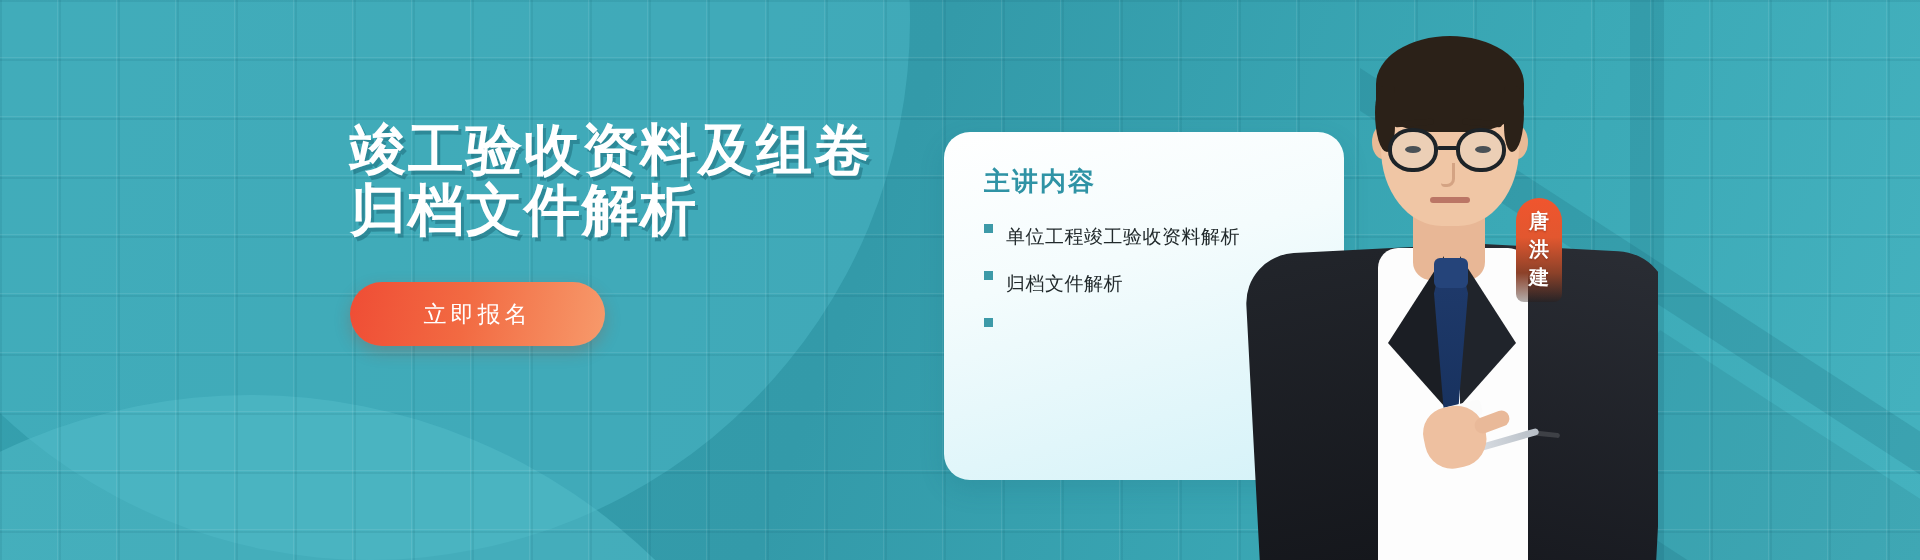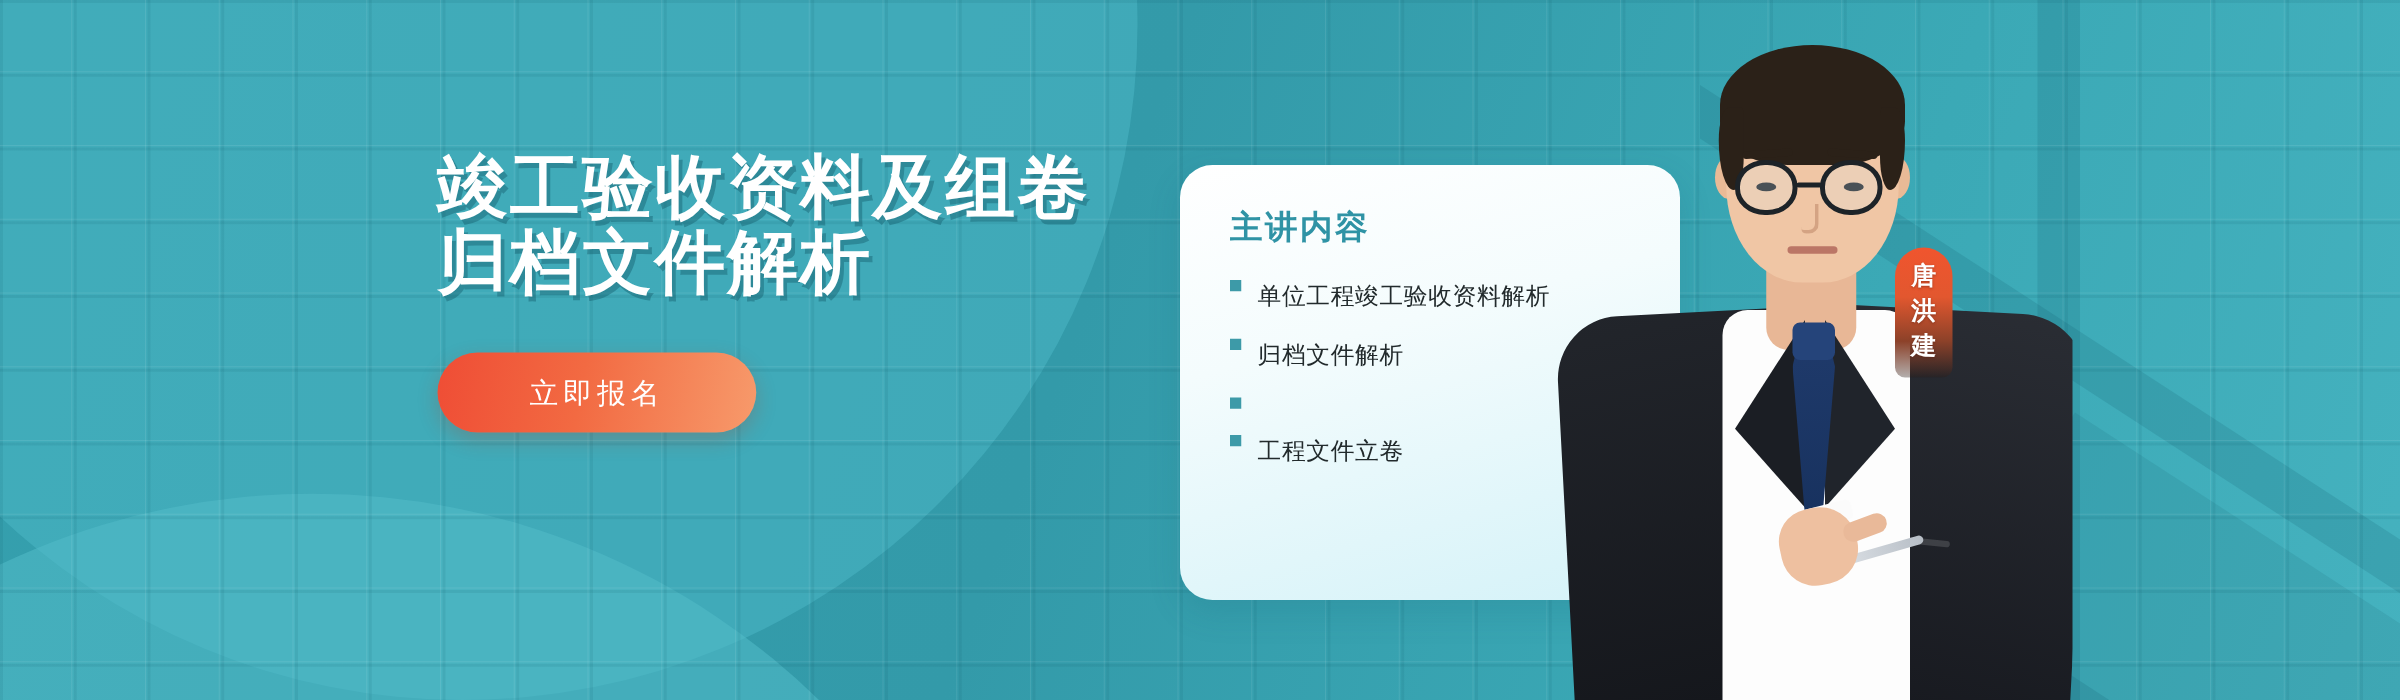--- a/index.html
+++ b/index.html
@@ -338,24 +338,20 @@
       <li class="bullet-item">
         <span class="bullet-marker"></span>
         <span>单位工程竣工验收资料解析</span>
       </li>
       <li class="bullet-item">
         <span class="bullet-marker"></span>
         <span>归档文件解析</span>
       </li>
       <li class="bullet-item">
         <span class="bullet-marker"></span>
-      </li>
-      <li class="bullet-item">
-        <span class="bullet-marker"></span>
-        <span>工程文件立卷</span>
       </li>
     </ul>
   </div>
 
   <div class="presenter">
     <div class="p-shadow"></div>
     <div class="p-jacket-l"></div>
     <div class="p-jacket-r"></div>
     <div class="p-shirt"></div>
     <div class="p-neck"></div>

